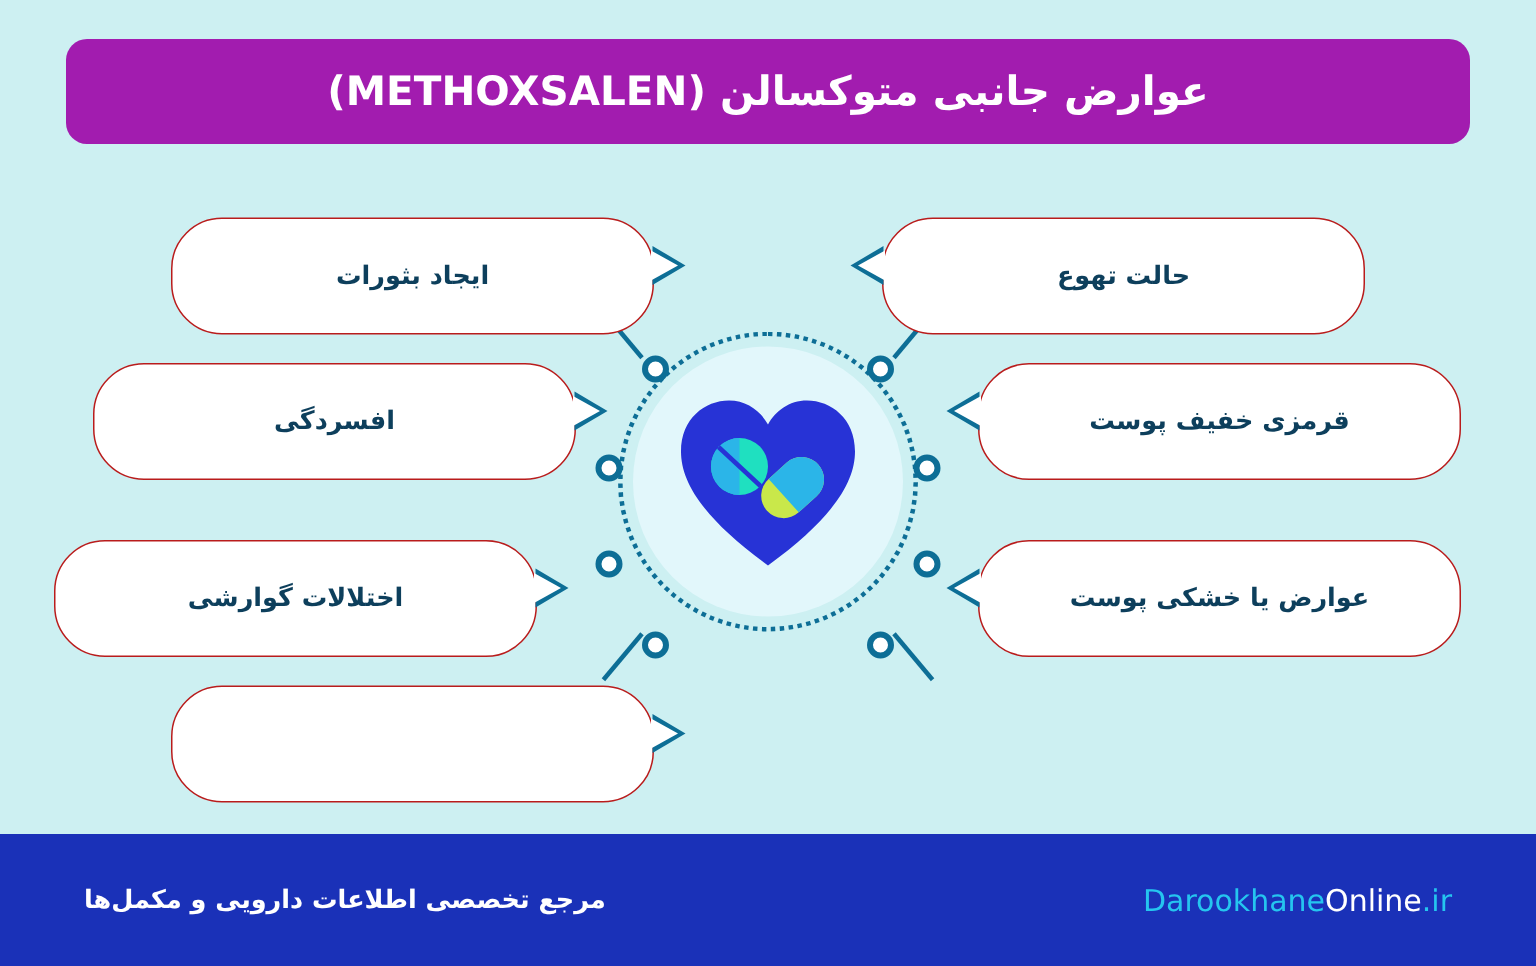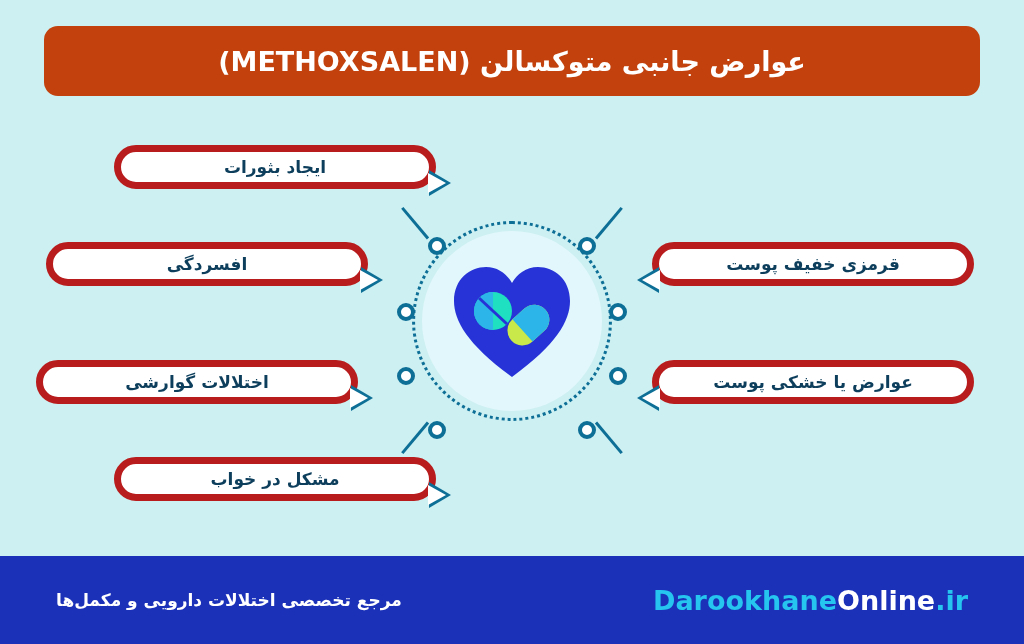--- a/index.html
+++ b/index.html
@@ -20,21 +20,21 @@
     background: #cdf0f2;
   }
 
   
   .header-bar {
     position: absolute;
     top: 26px;
     left: 44px;
     right: 44px;
     height: 70px;
-    background: #c2410c;
+    background: #a21caf;
     border-radius: 14px;
     display: flex;
     align-items: center;
     justify-content: center;
   }
   .header-title {
     color: #ffffff;
     font-size: 27px;
     font-weight: bold;
     letter-spacing: 0px;
@@ -84,23 +84,23 @@
     height: 18px;
     border-radius: 50%;
     background: #ffffff;
     border: 4px solid #0d6e96;
     box-sizing: border-box;
   }
 
   
   .pill {
     position: absolute;
-    height: 44px;
+    height: 78px;
     background: #ffffff;
-    border: 7px solid #b91c1c;
+    border: 1px solid #b91c1c;
     border-radius: 34px;
     display: flex;
     align-items: center;
     justify-content: center;
     box-sizing: border-box;
   }
   .pill-label {
     color: #0d3f5c;
     font-size: 17px;
     font-weight: bold;
@@ -116,21 +116,21 @@
   }
 
   
   .r1 { top: 145px; left: 588px; width: 322px; }
   .r2 { top: 242px; left: 652px; width: 322px; }
   .r3 { top: 360px; left: 652px; width: 322px; }
   .r4 { top: 457px; left: 588px; width: 322px; }
 
   
   .l1 { top: 145px; left: 114px; width: 322px; }
-  .l2 { top: 242px; left: 46px;  width: 322px; }
+  .l2 { top: 242px; left: 62px;  width: 322px; }
   .l3 { top: 360px; left: 36px;  width: 322px; }
   .l4 { top: 457px; left: 114px; width: 322px; }
 
   
   .tail-rl {
     left: -22px;
     top: 18px;
     border-top: 13px solid transparent;
     border-bottom: 13px solid transparent;
     border-right: 22px solid #0d6e96;
@@ -180,22 +180,22 @@
     padding: 0 56px;
     box-sizing: border-box;
   }
   .footer-tagline {
     color: #ffffff;
     font-size: 17px;
     font-weight: bold;
     direction: rtl;
   }
   .footer-logo {
-    font-size: 27px;
-    font-weight: bold;
+    font-size: 20px;
+    font-weight: normal;
     direction: ltr;
     white-space: nowrap;
   }
   .logo-a { color: #25c5ef; }
   .logo-b { color: #ffffff; }
 </style>
 </head>
 <body>
 
 <div class="page">
@@ -229,20 +229,25 @@
     <div class="node" style="left:203px; top:152px;"></div>
     <div class="node" style="left:22px; top:206px;"></div>
     <div class="node" style="left:172px; top:206px;"></div>
   </div>
 
   <div class="connector" style="left:428px; top:237px; width:40px; transform: rotate(-130deg);"></div>
   <div class="connector" style="left:596px; top:237px; width:40px; transform: rotate(-50deg);"></div>
   <div class="connector" style="left:428px; top:421px; width:40px; transform: rotate(130deg);"></div>
   <div class="connector" style="left:596px; top:421px; width:40px; transform: rotate(50deg);"></div>
 
+  <div class="pill r1">
+    <span class="tail tail-rl"></span>
+    <span class="tail tail-rl-inner"></span>
+    <span class="pill-label">حالت تهوع</span>
+  </div>
   <div class="pill r2">
     <span class="tail tail-rl"></span>
     <span class="tail tail-rl-inner"></span>
     <span class="pill-label">قرمزی خفیف پوست</span>
   </div>
   <div class="pill r3">
     <span class="tail tail-rl"></span>
     <span class="tail tail-rl-inner"></span>
     <span class="pill-label">عوارض یا خشکی پوست</span>
   </div>
@@ -258,23 +263,22 @@
     <span class="pill-label">افسردگی</span>
   </div>
   <div class="pill l3">
     <span class="tail tail-lr"></span>
     <span class="tail tail-lr-inner"></span>
     <span class="pill-label">اختلالات گوارشی</span>
   </div>
   <div class="pill l4">
     <span class="tail tail-lr"></span>
     <span class="tail tail-lr-inner"></span>
-    <span class="pill-label">مشکل در خواب</span>
   </div>
 
   <div class="footer">
     <div class="footer-logo">
       <span class="logo-a">Darookhane</span><span class="logo-b">Online</span><span class="logo-a">.ir</span>
     </div>
-    <div class="footer-tagline">مرجع تخصصی اختلالات دارویی و مکمل‌ها</div>
+    <div class="footer-tagline">مرجع تخصصی اطلاعات دارویی و مکمل‌ها</div>
   </div>
 
 </div>
 
 </body></html>

